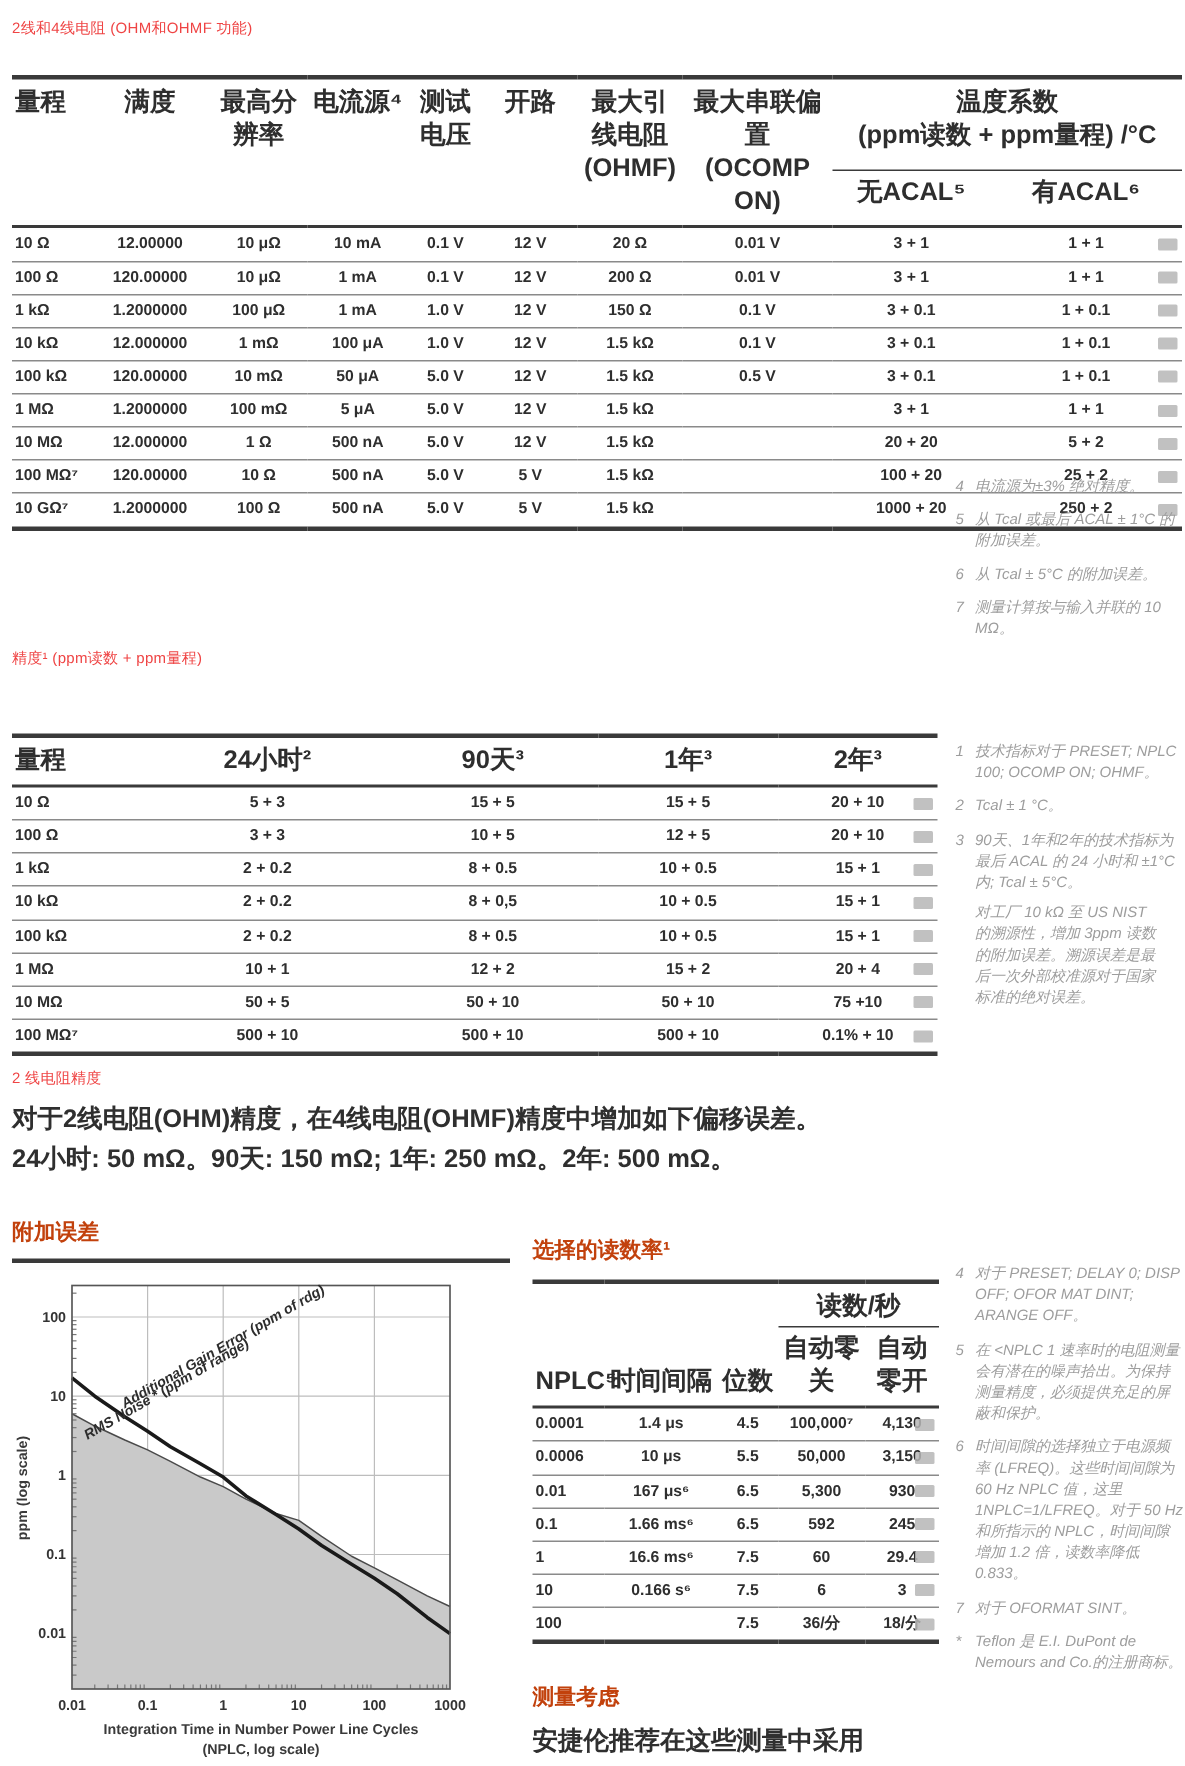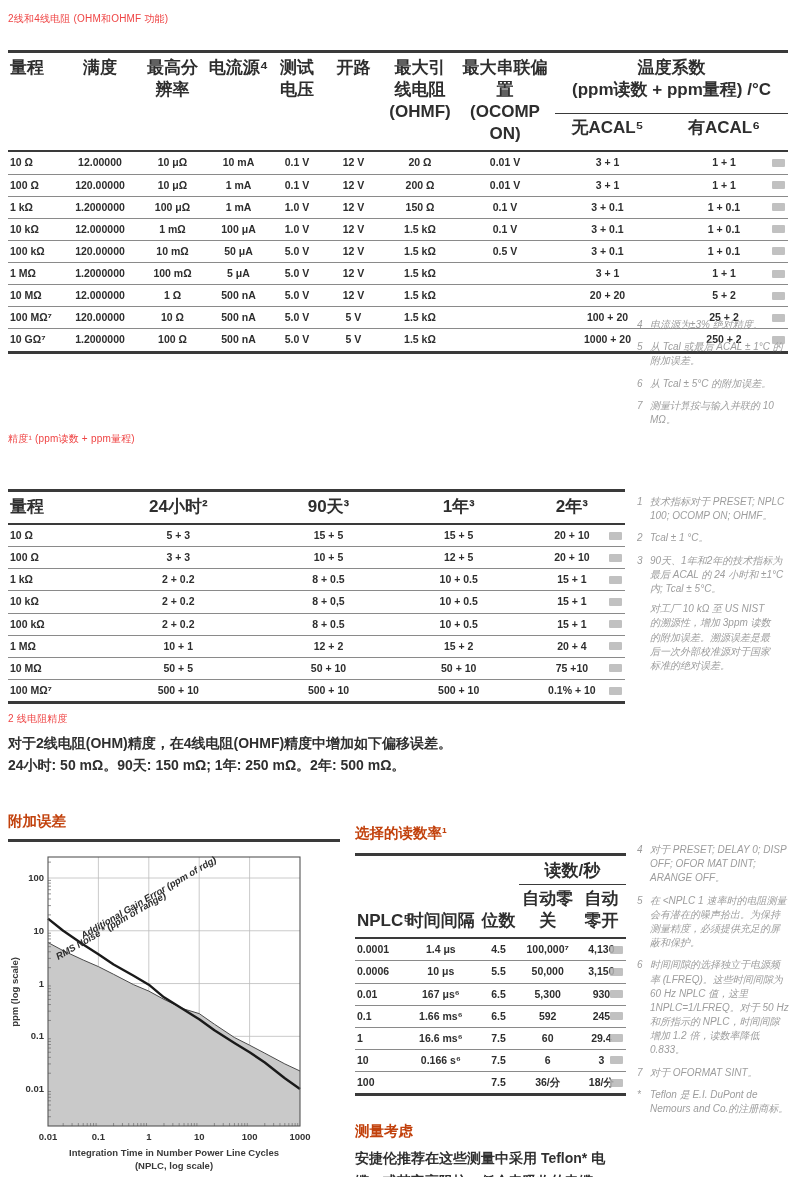--- a/index.html
+++ b/index.html
@@ -2,21 +2,21 @@
 <html><head>
 <meta charset="utf-8">
 <style>
   html,body{margin:0;padding:0;background:#fff;}
   .page{position:relative;width:790px;height:1177px;background:#ffffff;overflow:hidden;
         font-family:"Liberation Sans","DejaVu Sans",sans-serif;color:#2f2f2f;}
   .abs{position:absolute;}
   .h-dark{font-size:10px;font-weight:normal;color:#ef4444;margin:0;letter-spacing:.2px;}
   .h-gray{font-size:14.5px;font-weight:bold;color:#c2410c;margin:0;}
   .hrule{height:3px;background:#3a3a3a;margin-top:8px;}
-  .bodytext{font-size:14px;font-weight:bold;color:#2f2f2f;line-height:1.6;margin:6px 0 0;white-space:pre-line;}
+  .bodytext{font-size:17px;font-weight:bold;color:#2f2f2f;line-height:1.6;margin:6px 0 0;white-space:pre-line;}
 
   
   .dtable table{border-collapse:collapse;table-layout:fixed;width:100%;
     font-size:10.5px;font-weight:bold;color:#2e2e2e;
     border-top:3px solid #3a3a3a;border-bottom:3px solid #3a3a3a;}
   .dtable thead{border-bottom:2px solid #3a3a3a;}
   .dtable thead th{padding:4px 2px 5px;vertical-align:top;text-align:center;
     white-space:pre-line;font-size:17px;line-height:1.3;}
   .dtable.vbottom thead th{vertical-align:bottom;}
   .dtable th.group{border-bottom:1.5px solid #3a3a3a;padding-bottom:2px;}

